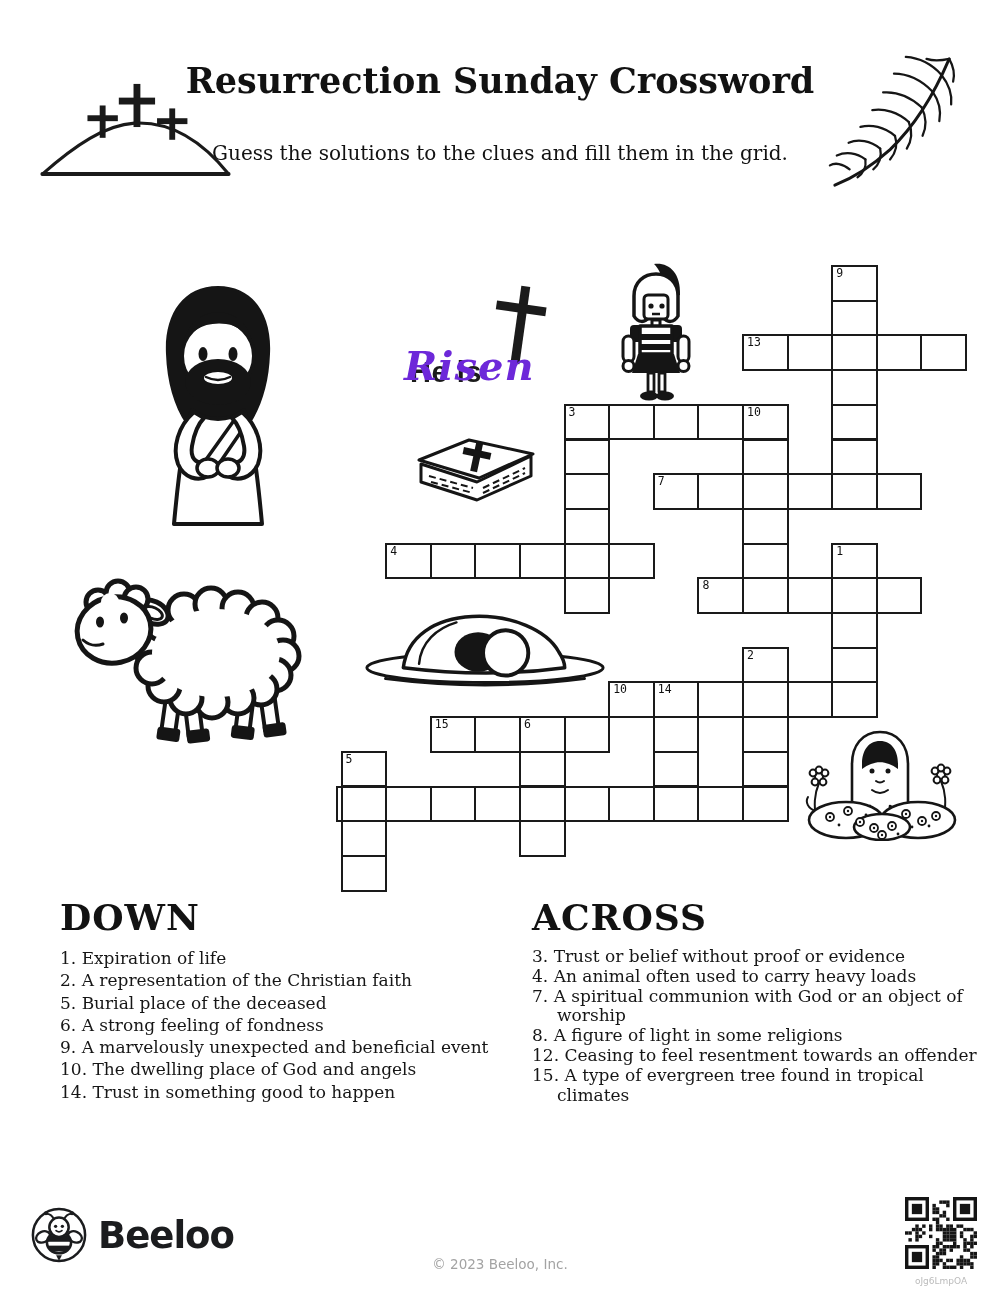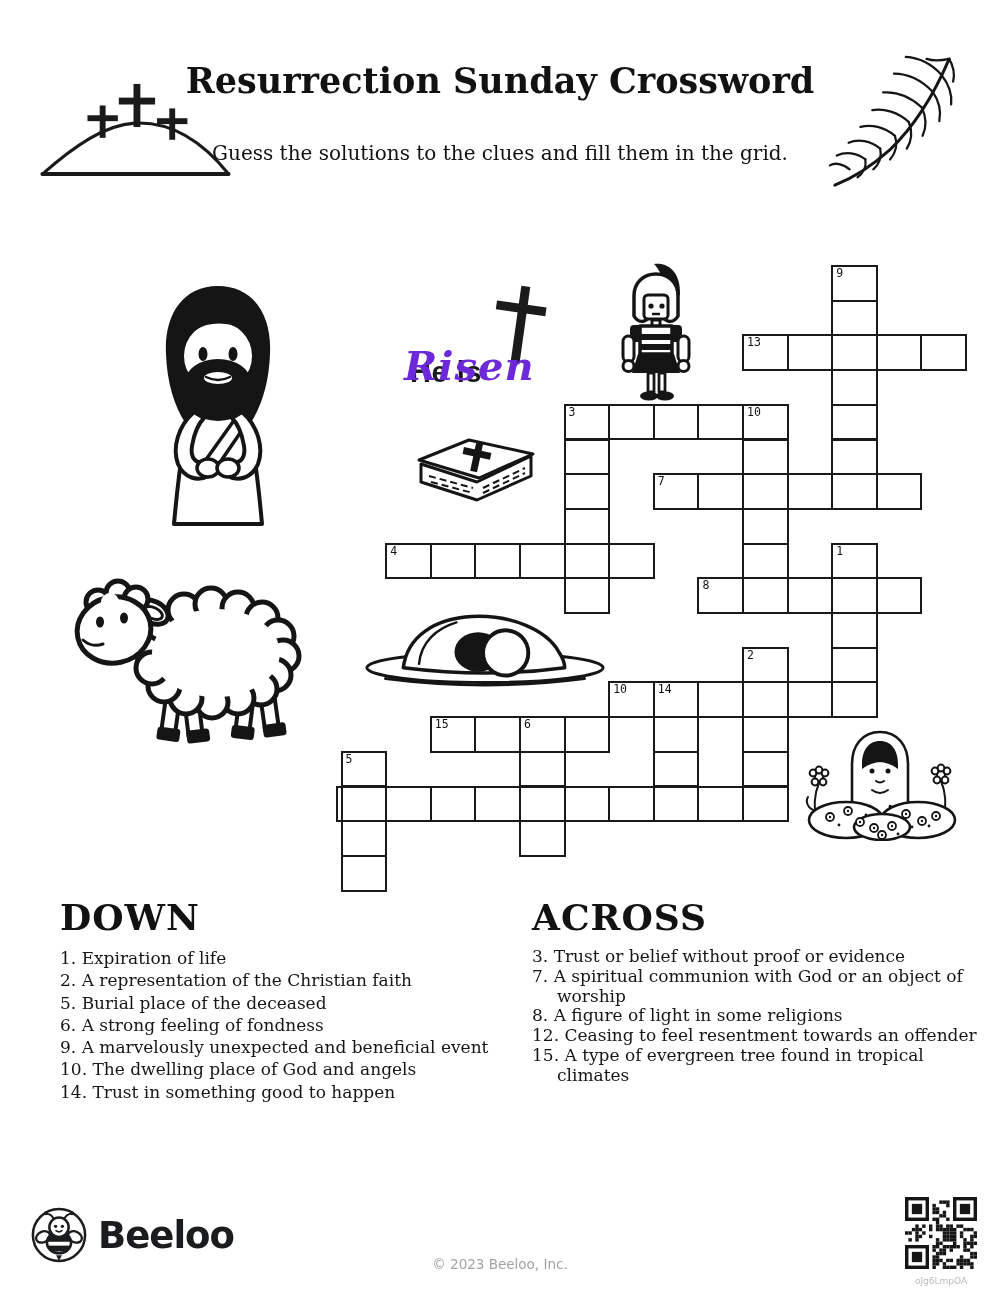--- a/index.html
+++ b/index.html
@@ -399,20 +399,21 @@
       <div class="clue"><span class="cnum">9. </span><span>A marvelously unexpected and beneficial event</span></div>
       <div class="clue"><span class="cnum">10. </span><span>The dwelling place of God and angels</span></div>
       <div class="clue"><span class="cnum">14. </span><span>Trust in something good to happen</span></div>
     </div>
 </div>
 
 <div id="across-sec" class="clues">
   <h2>ACROSS</h2>
   <div id="across-list">
       <div class="clue"><span class="cnum">3. </span><span>Trust or belief without proof or evidence</span></div>
+      <div class="clue"><span class="cnum">4. </span><span>An animal often used to carry heavy loads</span></div>
       <div class="clue"><span class="cnum">7. </span><span>A spiritual communion with God or an object of worship</span></div>
       <div class="clue"><span class="cnum">8. </span><span>A figure of light in some religions</span></div>
       <div class="clue"><span class="cnum">12. </span><span>Ceasing to feel resentment towards an offender</span></div>
       <div class="clue"><span class="cnum">15. </span><span>A type of evergreen tree found in tropical climates</span></div>
     </div>
 </div>
 
 <div class="brandbox">
   <svg width="58" height="58" viewBox="0 0 60 60">
     <defs>

